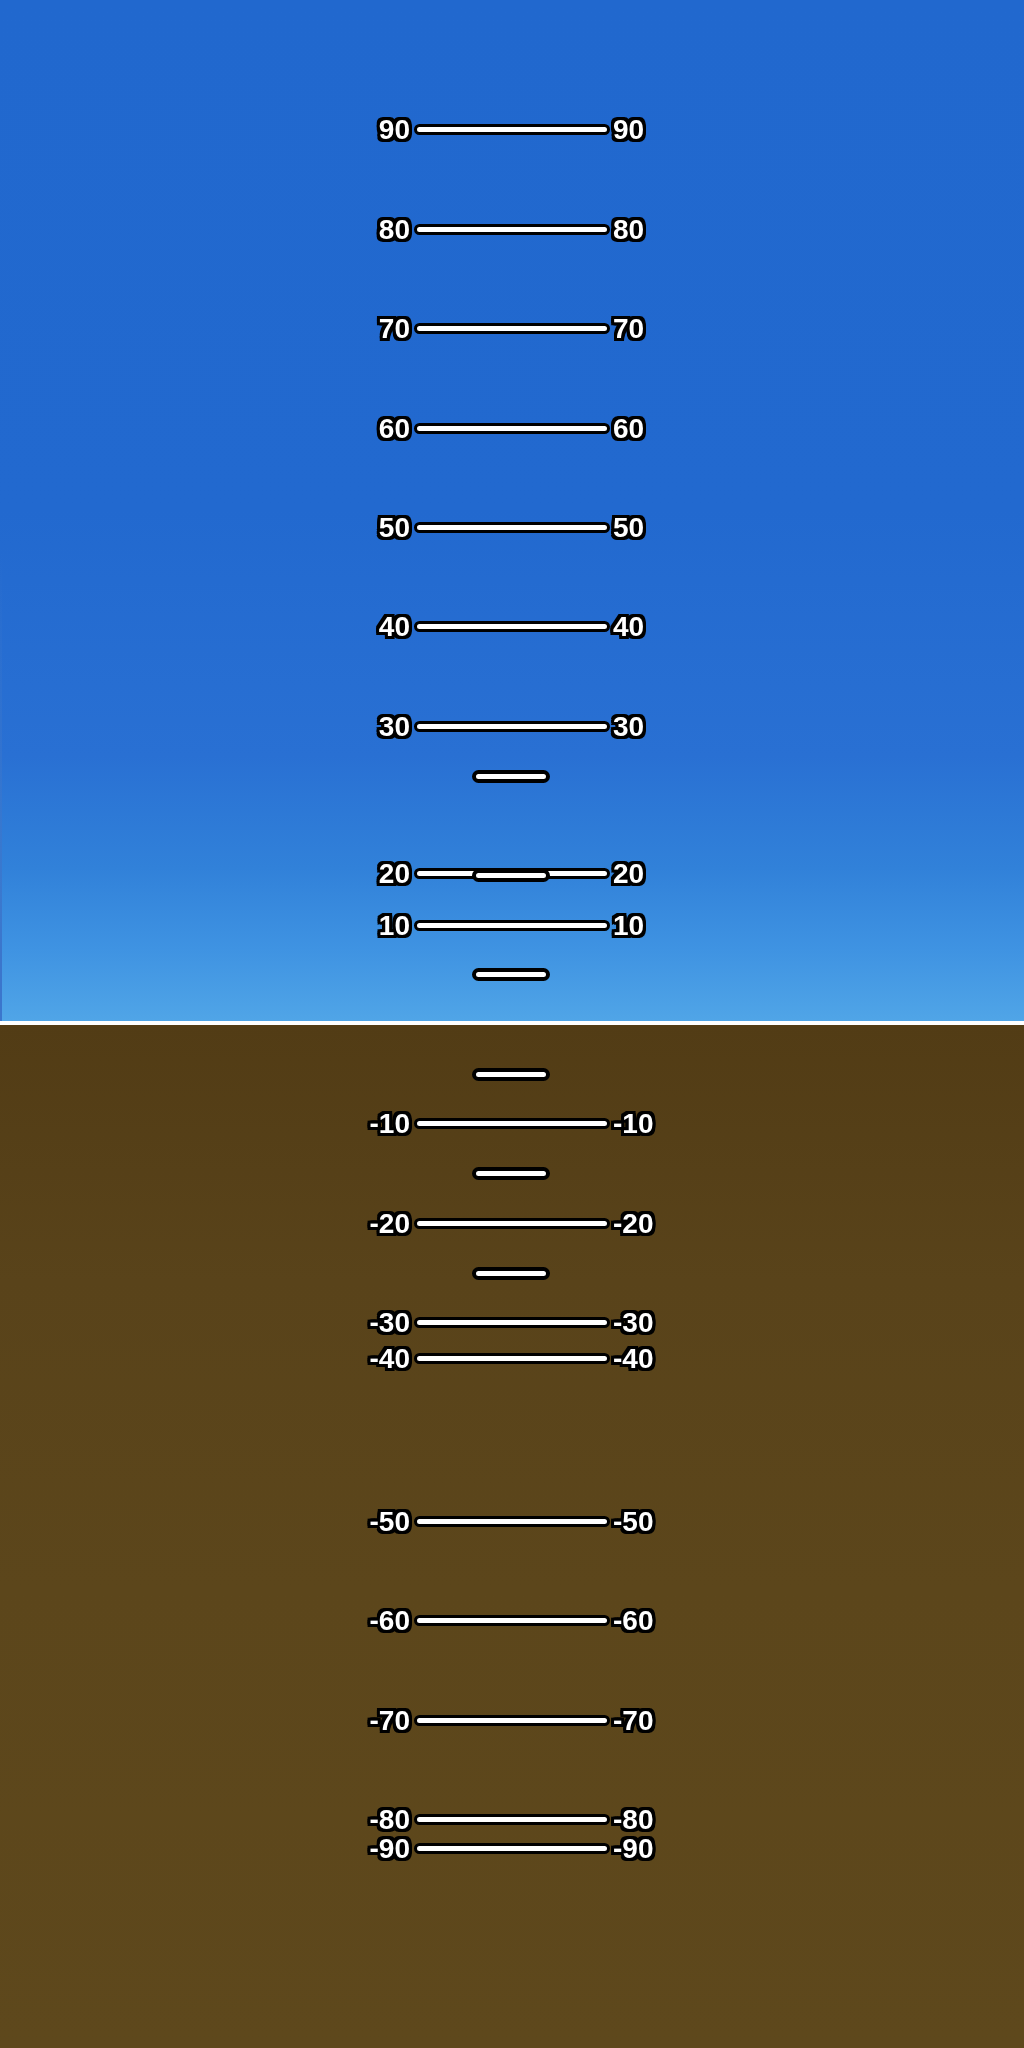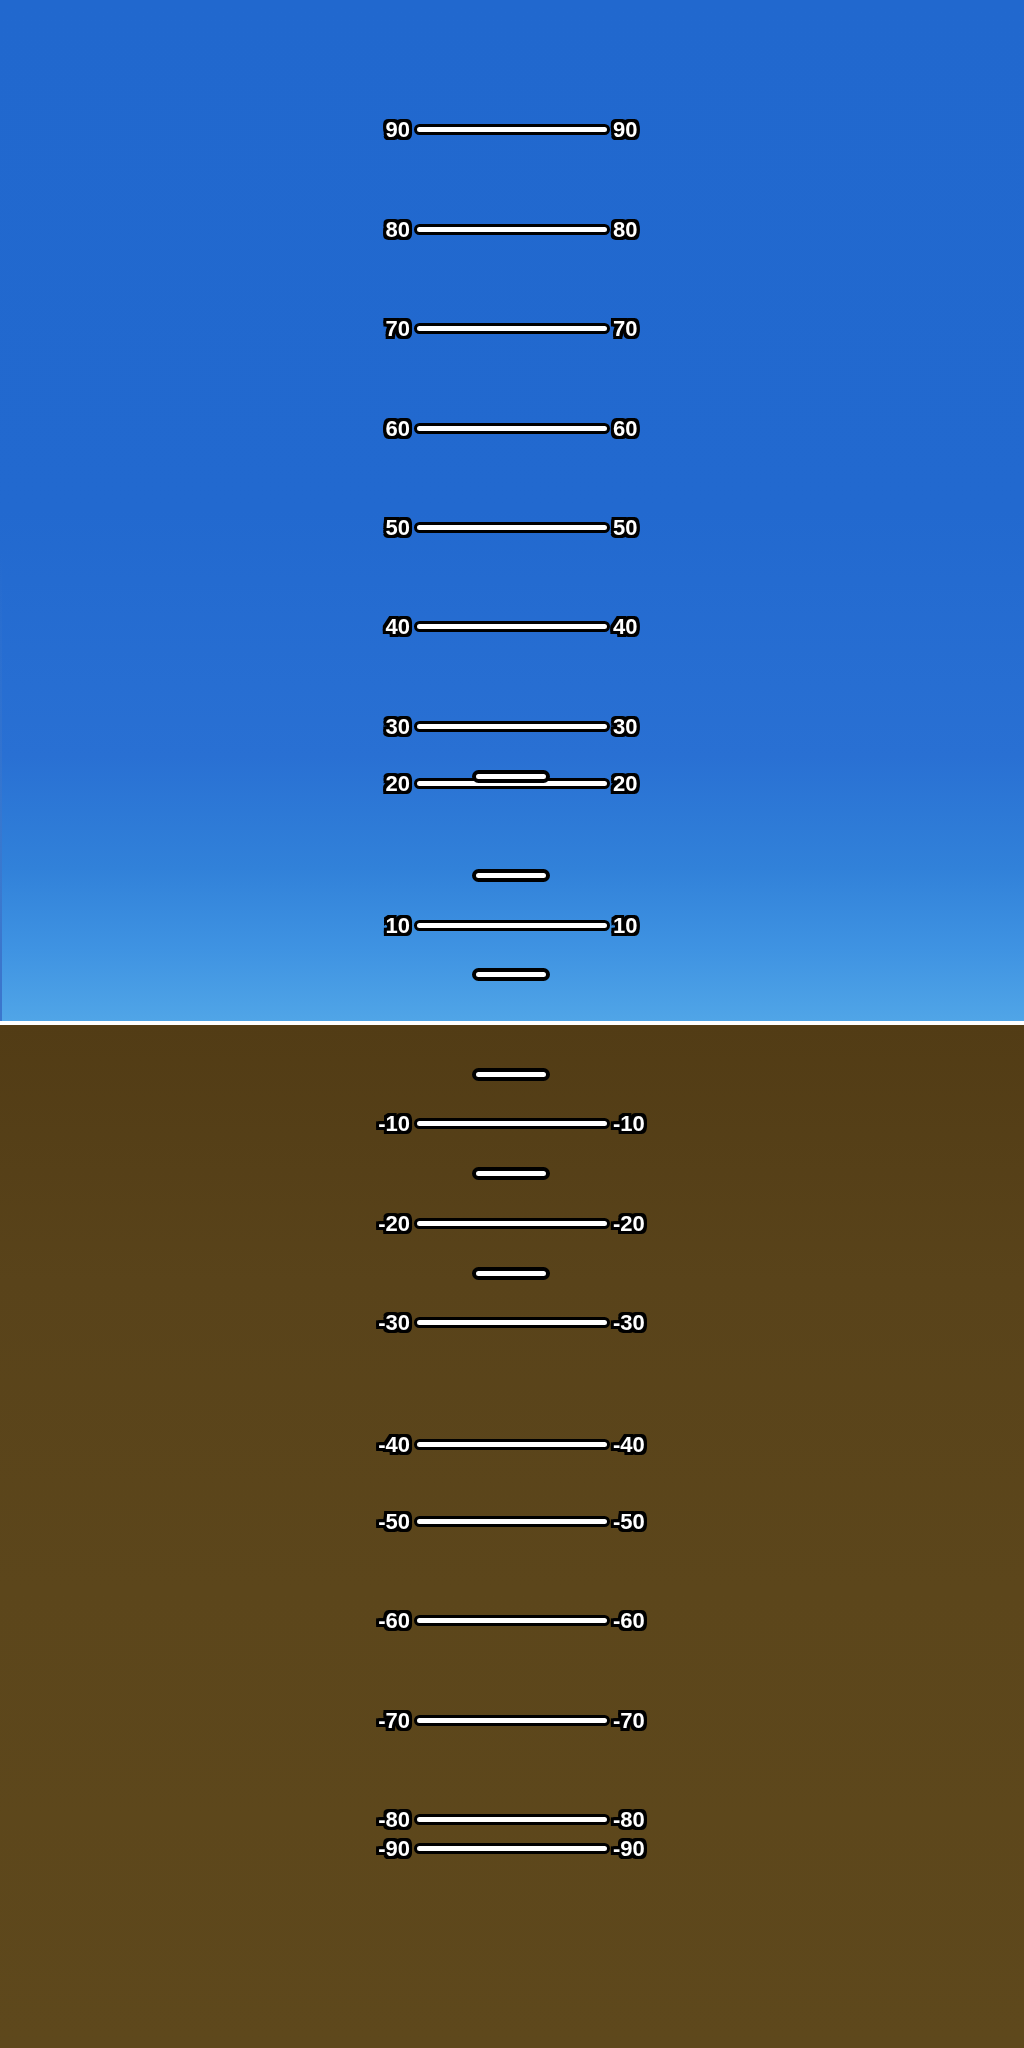--- a/index.html
+++ b/index.html
@@ -71,21 +71,21 @@
     height: 5px;
     background: var(--line-fill);
     border: 4px solid var(--line-outline);
     border-radius: 7px;
   }
   .plabel {
     position: absolute;
     top: 0;
     height: 32px;
     line-height: 32px;
-    font-size: 22px;
+    font-size: 28px;
     font-weight: 700;
     color: var(--label-fill);
     text-shadow:
       -3px -3px 0 #000,  0 -3px 0 #000,  3px -3px 0 #000,
       -3px  0   0 #000,  3px  0   0 #000,
       -3px  3px 0 #000,  0  3px 0 #000,  3px  3px 0 #000,
       -3px -1px 0 #000, -3px 1px 0 #000, 3px -1px 0 #000, 3px 1px 0 #000,
       -1px -3px 0 #000,  1px -3px 0 #000, -1px 3px 0 #000, 1px 3px 0 #000,
       -2px -2px 0 #000,  2px -2px 0 #000, -2px 2px 0 #000, 2px 2px 0 #000;
   }
@@ -129,21 +129,21 @@
       <div class="prow" style="top: 611.4px;">
         <div class="plabel left">40</div>
         <div class="pline"></div>
         <div class="plabel right">40</div>
       </div>
       <div class="prow" style="top: 710.8px;">
         <div class="plabel left">30</div>
         <div class="pline"></div>
         <div class="plabel right">30</div>
       </div>
-      <div class="prow" style="top: 768px;">
+      <div class="prow" style="top: 858px;">
         <div class="plabel left">20</div>
         <div class="pline"></div>
         <div class="plabel right">20</div>
       </div>
       <div class="prow" style="top: 909.6px;">
         <div class="plabel left">10</div>
         <div class="pline"></div>
         <div class="plabel right">10</div>
       </div>
       <div class="prow" style="top: 1108.4px;">
@@ -154,21 +154,21 @@
       <div class="prow" style="top: 1207.8px;">
         <div class="plabel left">-20</div>
         <div class="pline"></div>
         <div class="plabel right">-20</div>
       </div>
       <div class="prow" style="top: 1307.2px;">
         <div class="plabel left">-30</div>
         <div class="pline"></div>
         <div class="plabel right">-30</div>
       </div>
-      <div class="prow" style="top: 1429px;">
+      <div class="prow" style="top: 1343px;">
         <div class="plabel left">-40</div>
         <div class="pline"></div>
         <div class="plabel right">-40</div>
       </div>
       <div class="prow" style="top: 1506px;">
         <div class="plabel left">-50</div>
         <div class="pline"></div>
         <div class="plabel right">-50</div>
       </div>
       <div class="prow" style="top: 1605.4px;">

